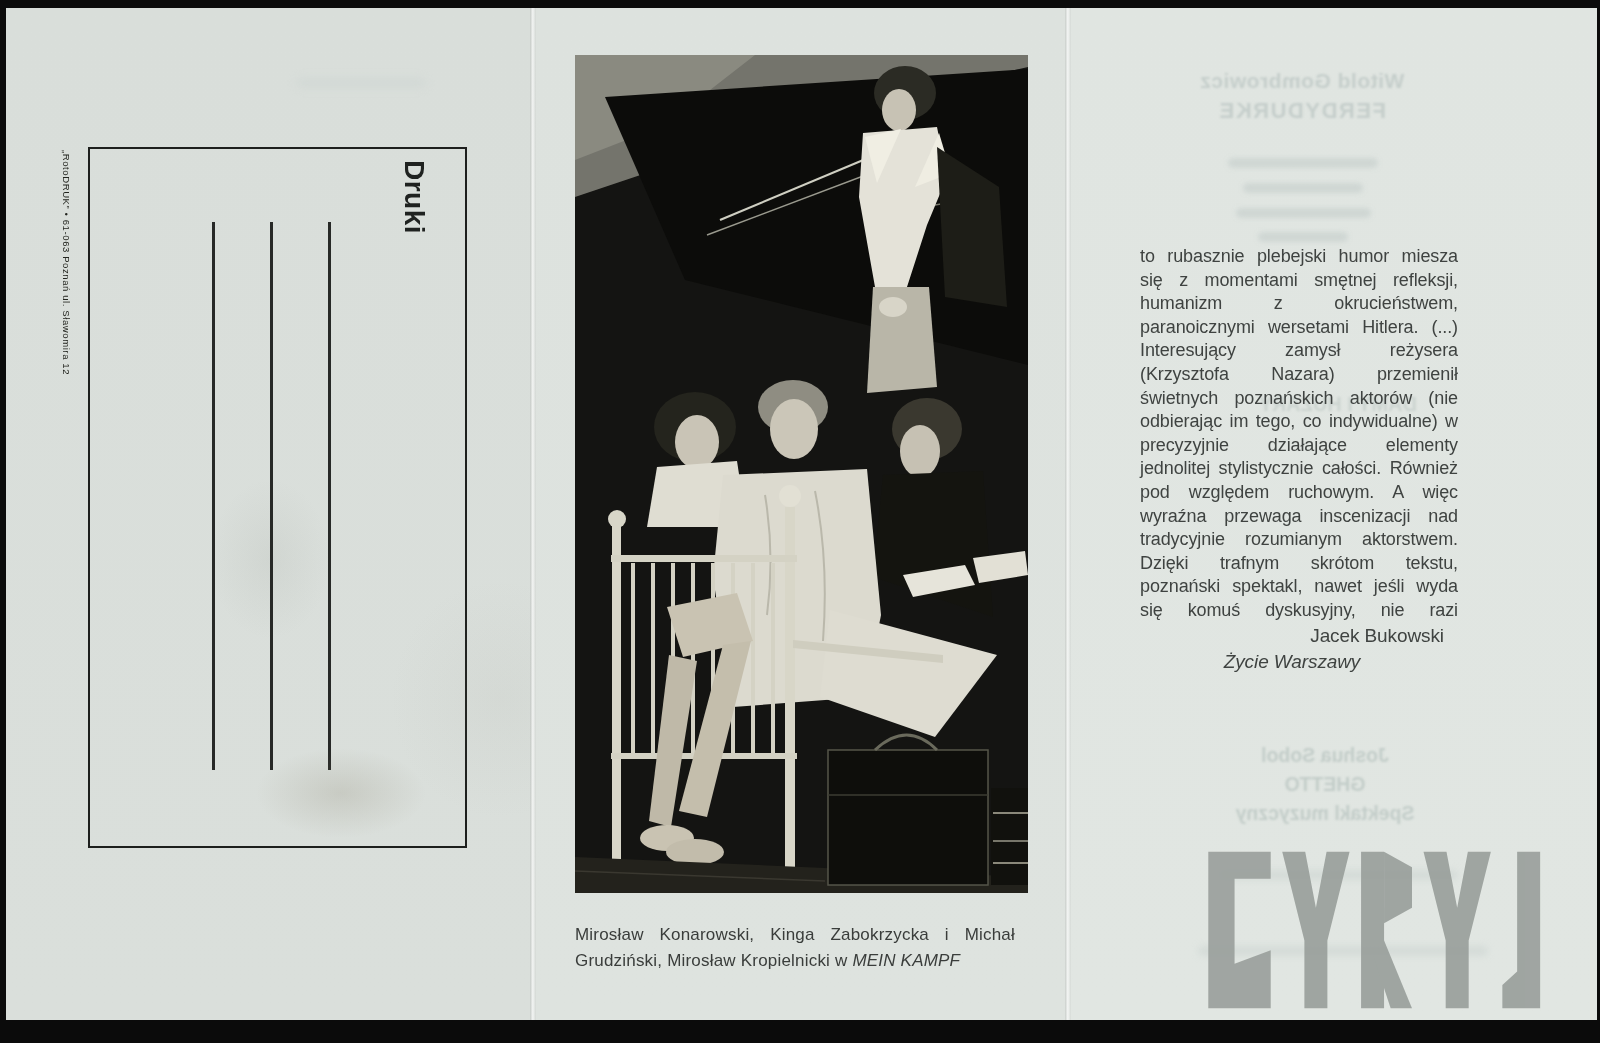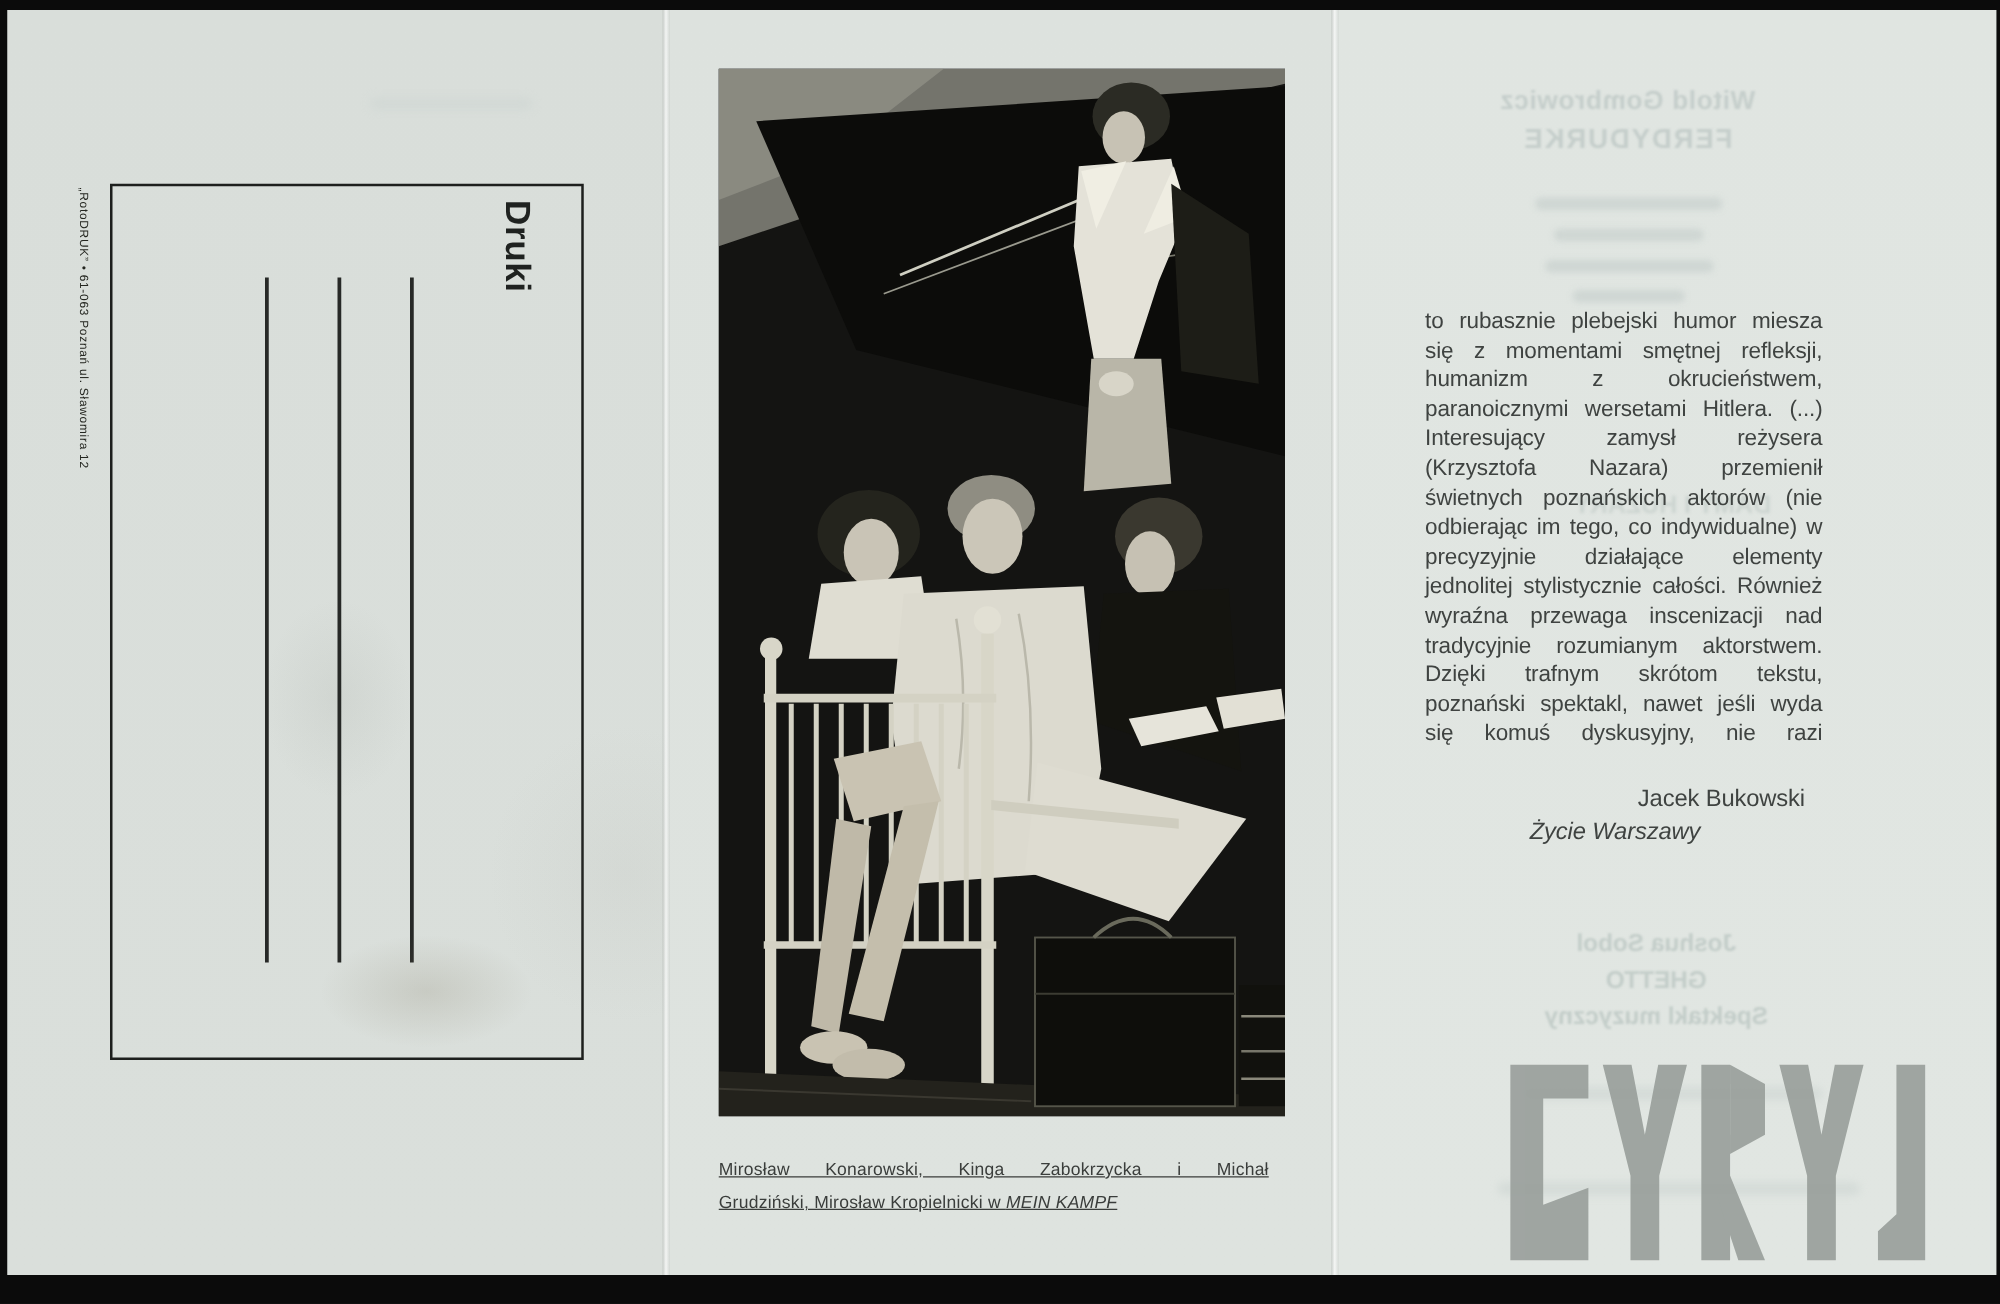--- a/index.html
+++ b/index.html
@@ -41,34 +41,34 @@
 
   
   .ghost{position:absolute;transform:scaleX(-1);color:#c5cecb;filter:blur(.8px);
          text-align:center;font-weight:bold;}
   .ghost-bar{position:absolute;height:10px;border-radius:5px;background:#ccd4d1;
          filter:blur(2.5px);opacity:.85;}
 
   
   .photo{position:absolute;left:42px;top:47px;width:453px;height:838px;background:#131311;}
   .caption{position:absolute;left:42px;top:914px;width:440px;
-      font-size:14px;line-height:26px;color:#3a3d3b;letter-spacing:.2px;text-decoration:underline;}
+      font-size:17px;line-height:26px;color:#3a3d3b;letter-spacing:.2px;}
   .caption .cap1{text-align:justify;text-align-last:justify;}
 
   
   .ghost-top{left:64px;top:58px;width:340px;font-size:21px;letter-spacing:.5px;line-height:30px;}
   .ghost-title2{font-size:22px;letter-spacing:1.5px;}
   .ghost-mid{left:150px;top:385px;width:240px;font-size:20px;color:#ccd4d0;filter:blur(1.2px);}
   .ghost-bottom{left:112px;top:733px;width:290px;font-size:19.5px;line-height:29px;
       color:#c3cdc9;filter:blur(1px);}
   .review{position:absolute;left:72px;top:237px;width:318px;
       font-size:18px;line-height:23.6px;color:#3f4341;letter-spacing:-.1px;}
   .rv-line{text-align:justify;text-align-last:justify;}
   .rv-line.last{text-align-last:left;}
-  .signature{margin-top:28px;text-align:right;padding-right:14px;font-size:19px;
+  .signature{margin-top:0;text-align:right;padding-right:14px;font-size:19px;
       line-height:26px;color:#3f4341;}
   .signature .src{font-style:italic;text-align:center;}
   .cyryl{position:absolute;left:137px;top:840px;width:345px;height:164px;z-index:3;}
   .sr-only{position:absolute;width:1px;height:1px;overflow:hidden;clip:rect(0 0 0 0);white-space:nowrap;}
 </style>
 </head>
 <body>
 
 <div class="page">
   <div class="paper">
@@ -179,20 +179,21 @@
         <div class="rv-line">to rubasznie plebejski humor miesza</div>
         <div class="rv-line">się z momentami smętnej refleksji,</div>
         <div class="rv-line">humanizm z okrucieństwem,</div>
         <div class="rv-line">paranoicznymi wersetami Hitlera. (...)</div>
         <div class="rv-line">Interesujący zamysł reżysera</div>
         <div class="rv-line">(Krzysztofa Nazara) przemienił</div>
         <div class="rv-line">świetnych poznańskich aktorów (nie</div>
         <div class="rv-line">odbierając im tego, co indywidualne) w</div>
         <div class="rv-line">precyzyjnie działające elementy</div>
         <div class="rv-line">jednolitej stylistycznie całości. Również</div>
+        <div class="rv-line">pod względem ruchowym. A więc</div>
         <div class="rv-line">wyraźna przewaga inscenizacji nad</div>
         <div class="rv-line">tradycyjnie rozumianym aktorstwem.</div>
         <div class="rv-line">Dzięki trafnym skrótom tekstu,</div>
         <div class="rv-line">poznański spektakl, nawet jeśli wyda</div>
         <div class="rv-line">się komuś dyskusyjny, nie razi</div>
         <div class="signature">
           <div>Jacek Bukowski</div>
           <div class="src">Życie Warszawy</div>
         </div>
       </div>

